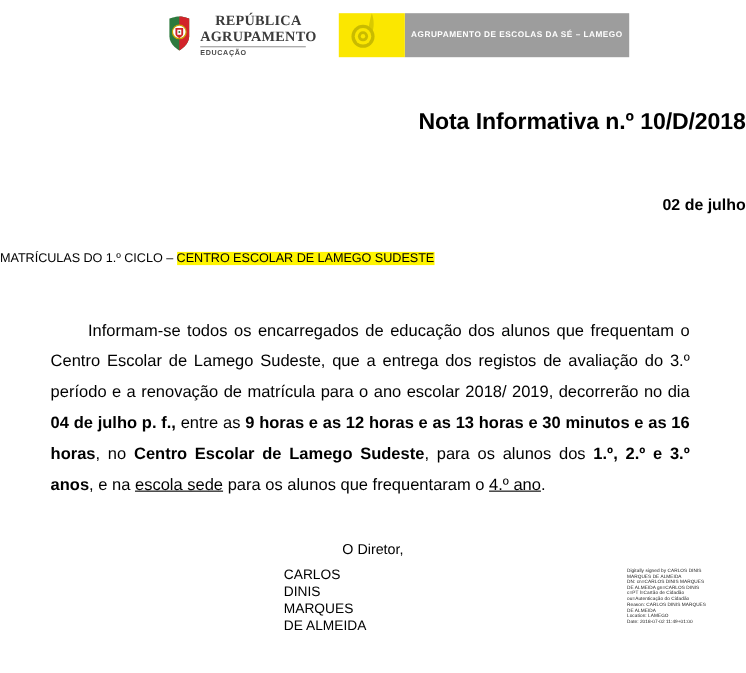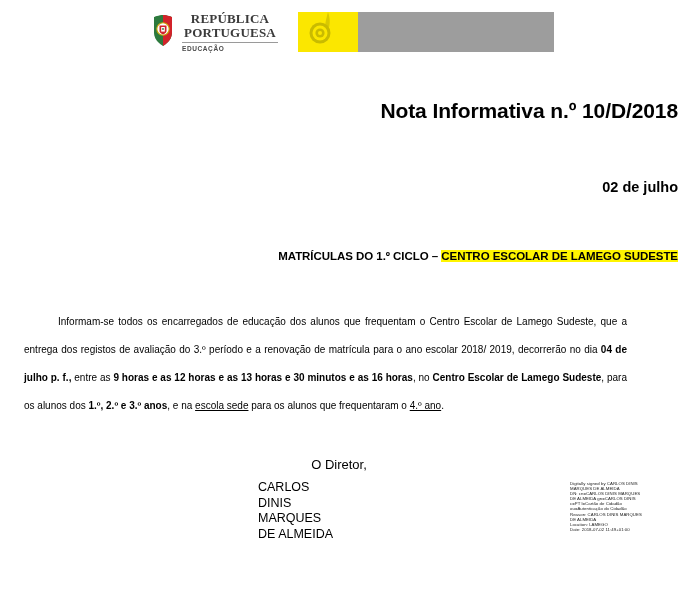--- a/index.html
+++ b/index.html
@@ -108,34 +108,34 @@
     margin-top: 47px;
     letter-spacing: -0.1px;
   }
   .doc-date {
     text-align: right;
     font-size: 14.5px;
     font-weight: bold;
     margin-top: 56px;
   }
   .doc-subject {
-    text-align: right;
+    text-align: left;
     font-size: 11.5px;
-    font-weight: bold;
-    margin-top: 55px;
+    font-weight: normal;
+    margin-top: 34px;
     letter-spacing: -0.05px;
   }
   .hl {
     background: #fff500;
   }
 
   
   .body-text {
-    margin: 46px 51px 0 24px;
-    font-size: 10px;
+    margin: 46px 51px 0 46px;
+    font-size: 15px;
     line-height: 28px;
     text-align: justify;
     text-justify: inter-word;
   }
   .body-text b { font-weight: bold; }
   .body-text u { text-decoration: underline; }
   .indent { display: inline-block; width: 34px; }
 
   
   .sig-title {
@@ -178,37 +178,38 @@
         <path d="M2 3 C2 3 7 1 11 1 C15 1 20 3 20 3 L20 19 C20 27 11 32 11 32 C11 32 2 27 2 19 Z" fill="#2d7a3e"></path>
         <path d="M11 1 C15 1 20 3 20 3 L20 19 C20 27 11 32 11 32 Z" fill="#d2232a"></path>
         <circle cx="11" cy="15" r="6.2" fill="#ffffff" stroke="#c8a200" stroke-width="1.1"></circle>
         <path d="M7.5 11.5 L14.5 11.5 L14.5 17 C14.5 19 11 20.6 11 20.6 C11 20.6 7.5 19 7.5 17 Z" fill="#d2232a"></path>
         <rect x="9.2" y="13" width="3.6" height="4.6" fill="#ffffff"></rect>
         <circle cx="11" cy="15" r="0.9" fill="#2d7a3e"></circle>
       </svg>
     </span>
     <span class="rp-text-wrap">
       <span class="rp-line1">REPÚBLICA</span>
-      <span class="rp-line2">PORTUGUESA</span>
+      <span class="rp-line2">AGRUPAMENTO</span>
       <span class="rp-rule"></span>
       <span class="rp-sub">EDUCAÇÃO</span>
     </span>
   </div>
 
   <div class="logo-aesl">
     <span class="aesl-mark">
       <svg width="60" height="40" viewBox="0 0 60 40">
         <path d="M30 0 C30 0 34 10 30 18 C27 24 18 26 14 22 C20 24 26 20 27 14 C28 7 30 0 30 0 Z" fill="#d9c900"></path>
         <circle cx="22" cy="21" r="10.5" fill="#c9bb00"></circle>
         <circle cx="22" cy="21" r="7.5" fill="#fbe700"></circle>
         <circle cx="22" cy="21" r="4.6" fill="#c9bb00"></circle>
         <circle cx="22" cy="21" r="2" fill="#fbe700"></circle>
       </svg>
     </span>
     <span class="aesl-band">
+      <span class="aesl-t1">AGRUPAMENTO DE ESCOLAS DA SÉ – LAMEGO</span>
     </span>
   </div>
 
 </div>
 
 <div class="doc-title">Nota Informativa n.º 10/D/2018</div>
 <div class="doc-date">02 de julho</div>
 <div class="doc-subject">
   <span>MATRÍCULAS DO 1.º CICLO – </span><span class="hl">CENTRO ESCOLAR DE LAMEGO SUDESTE</span>
 </div>

